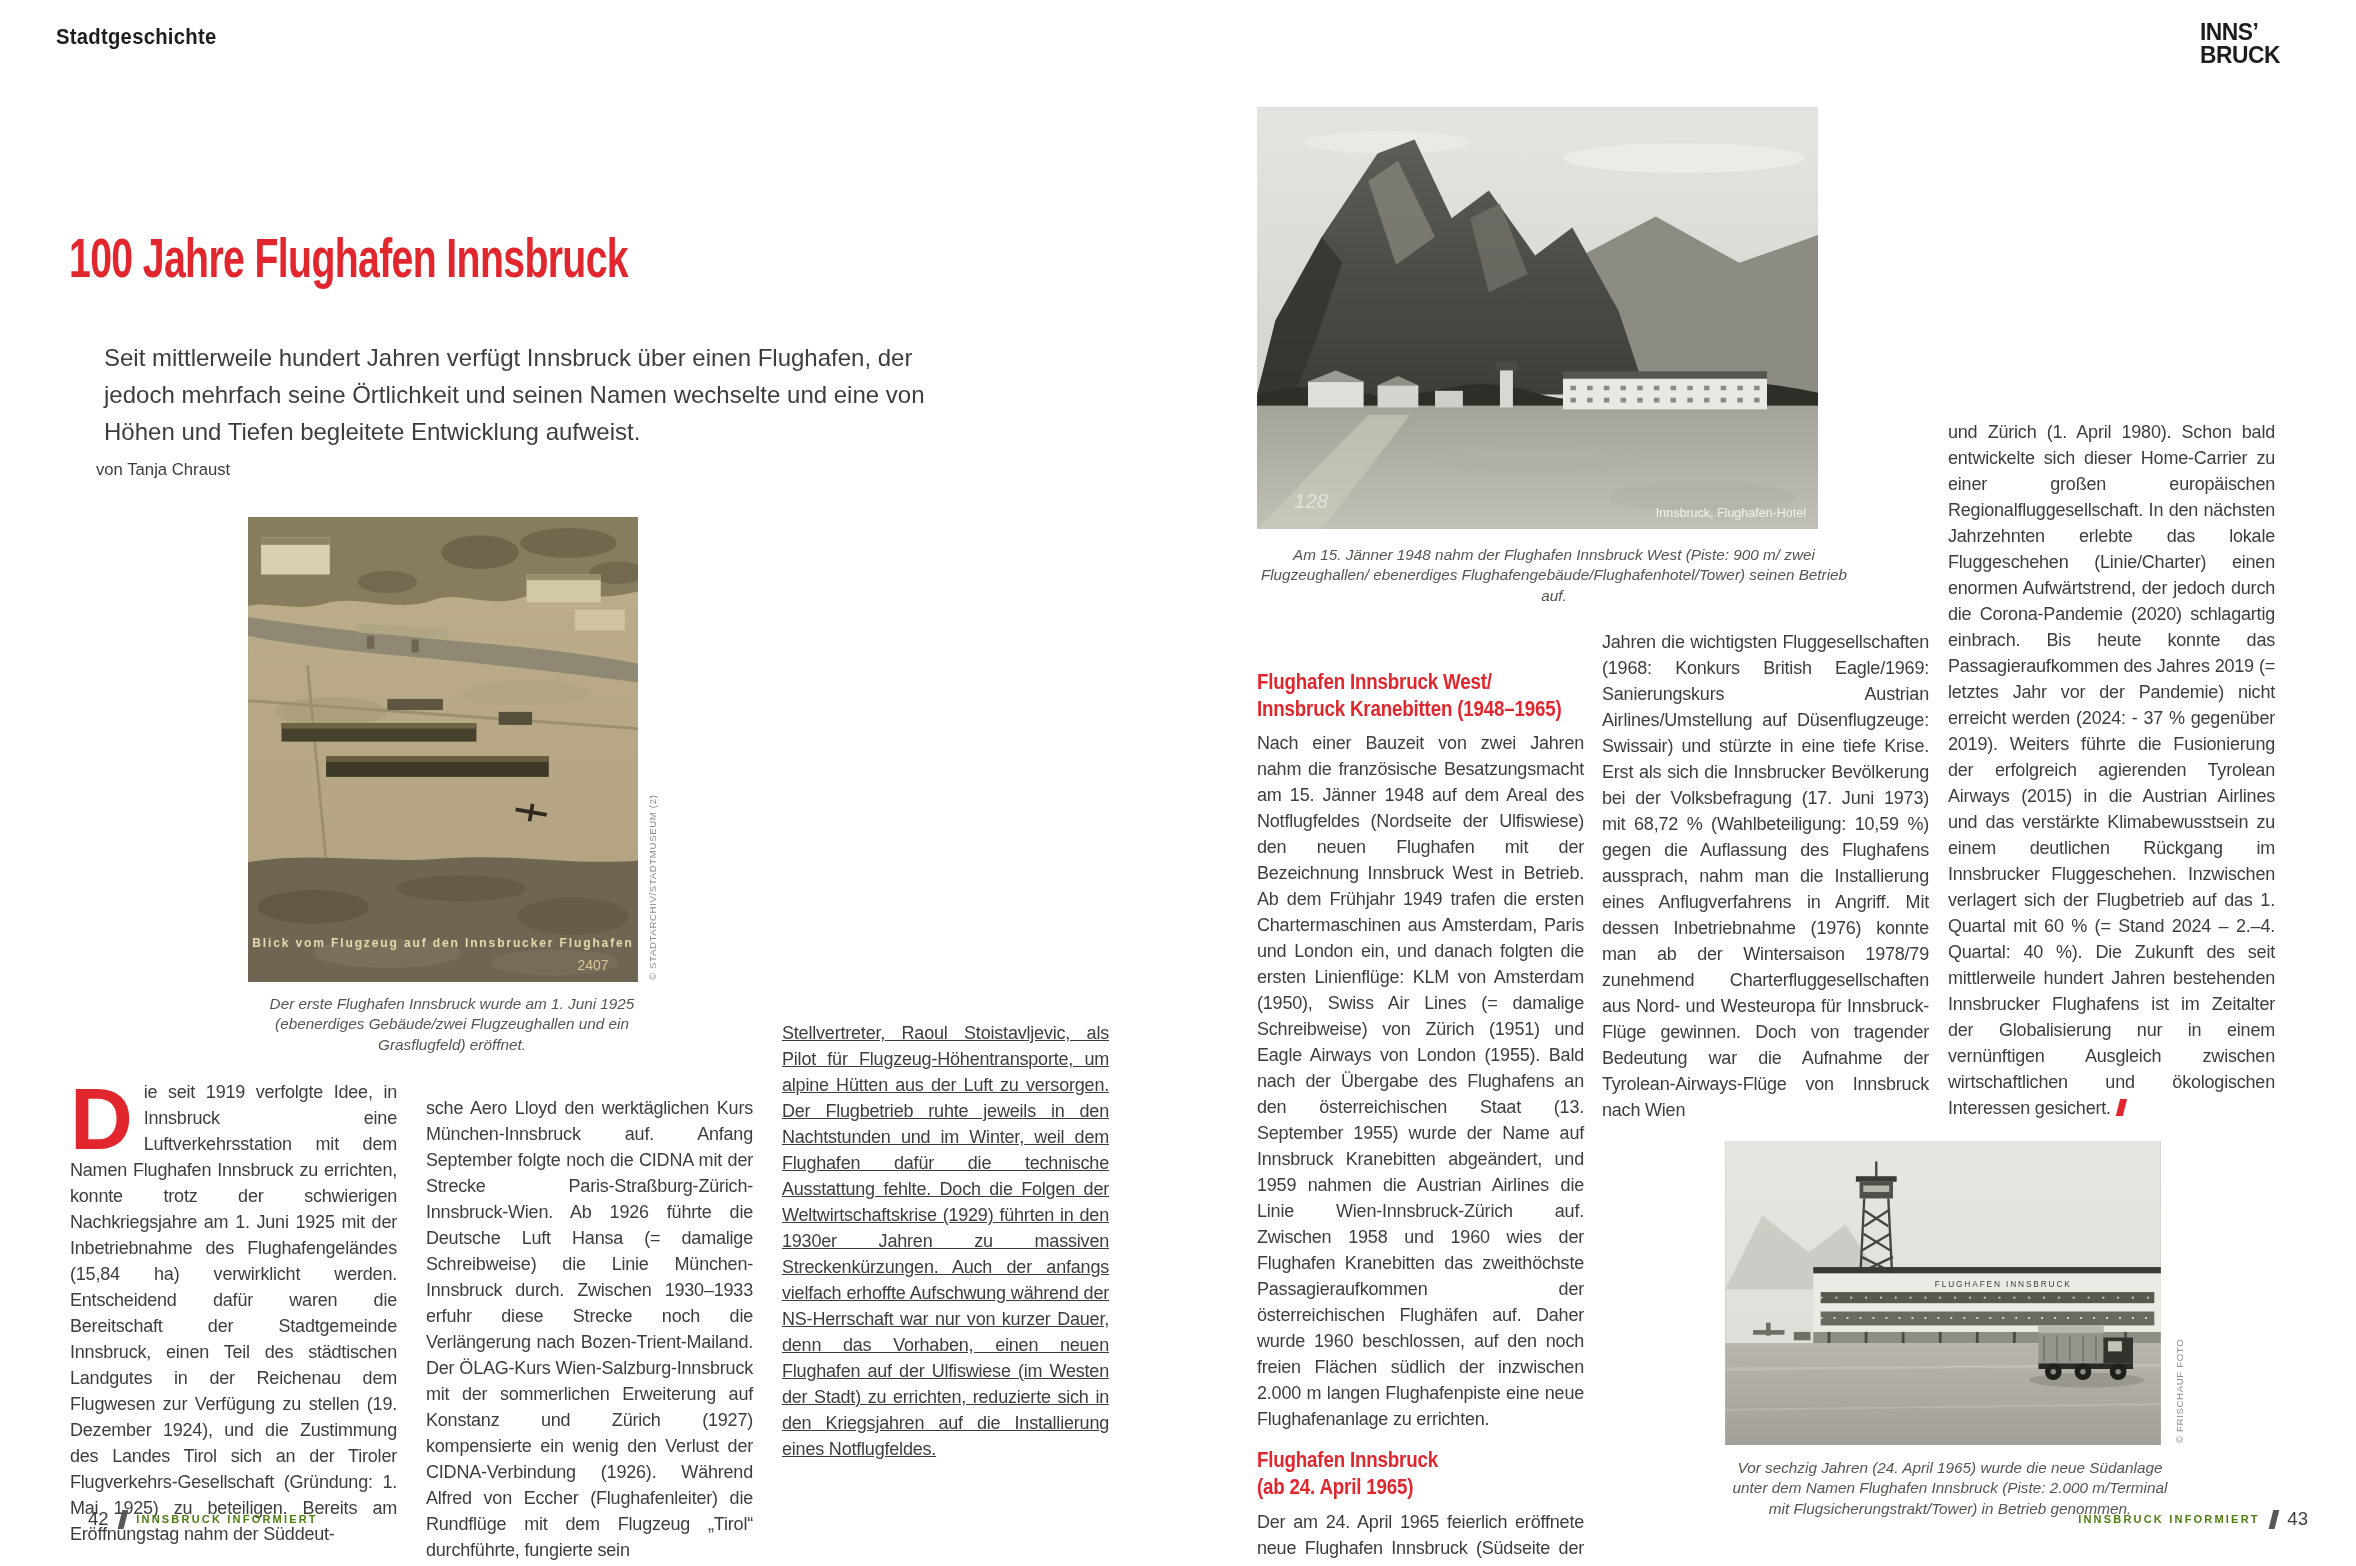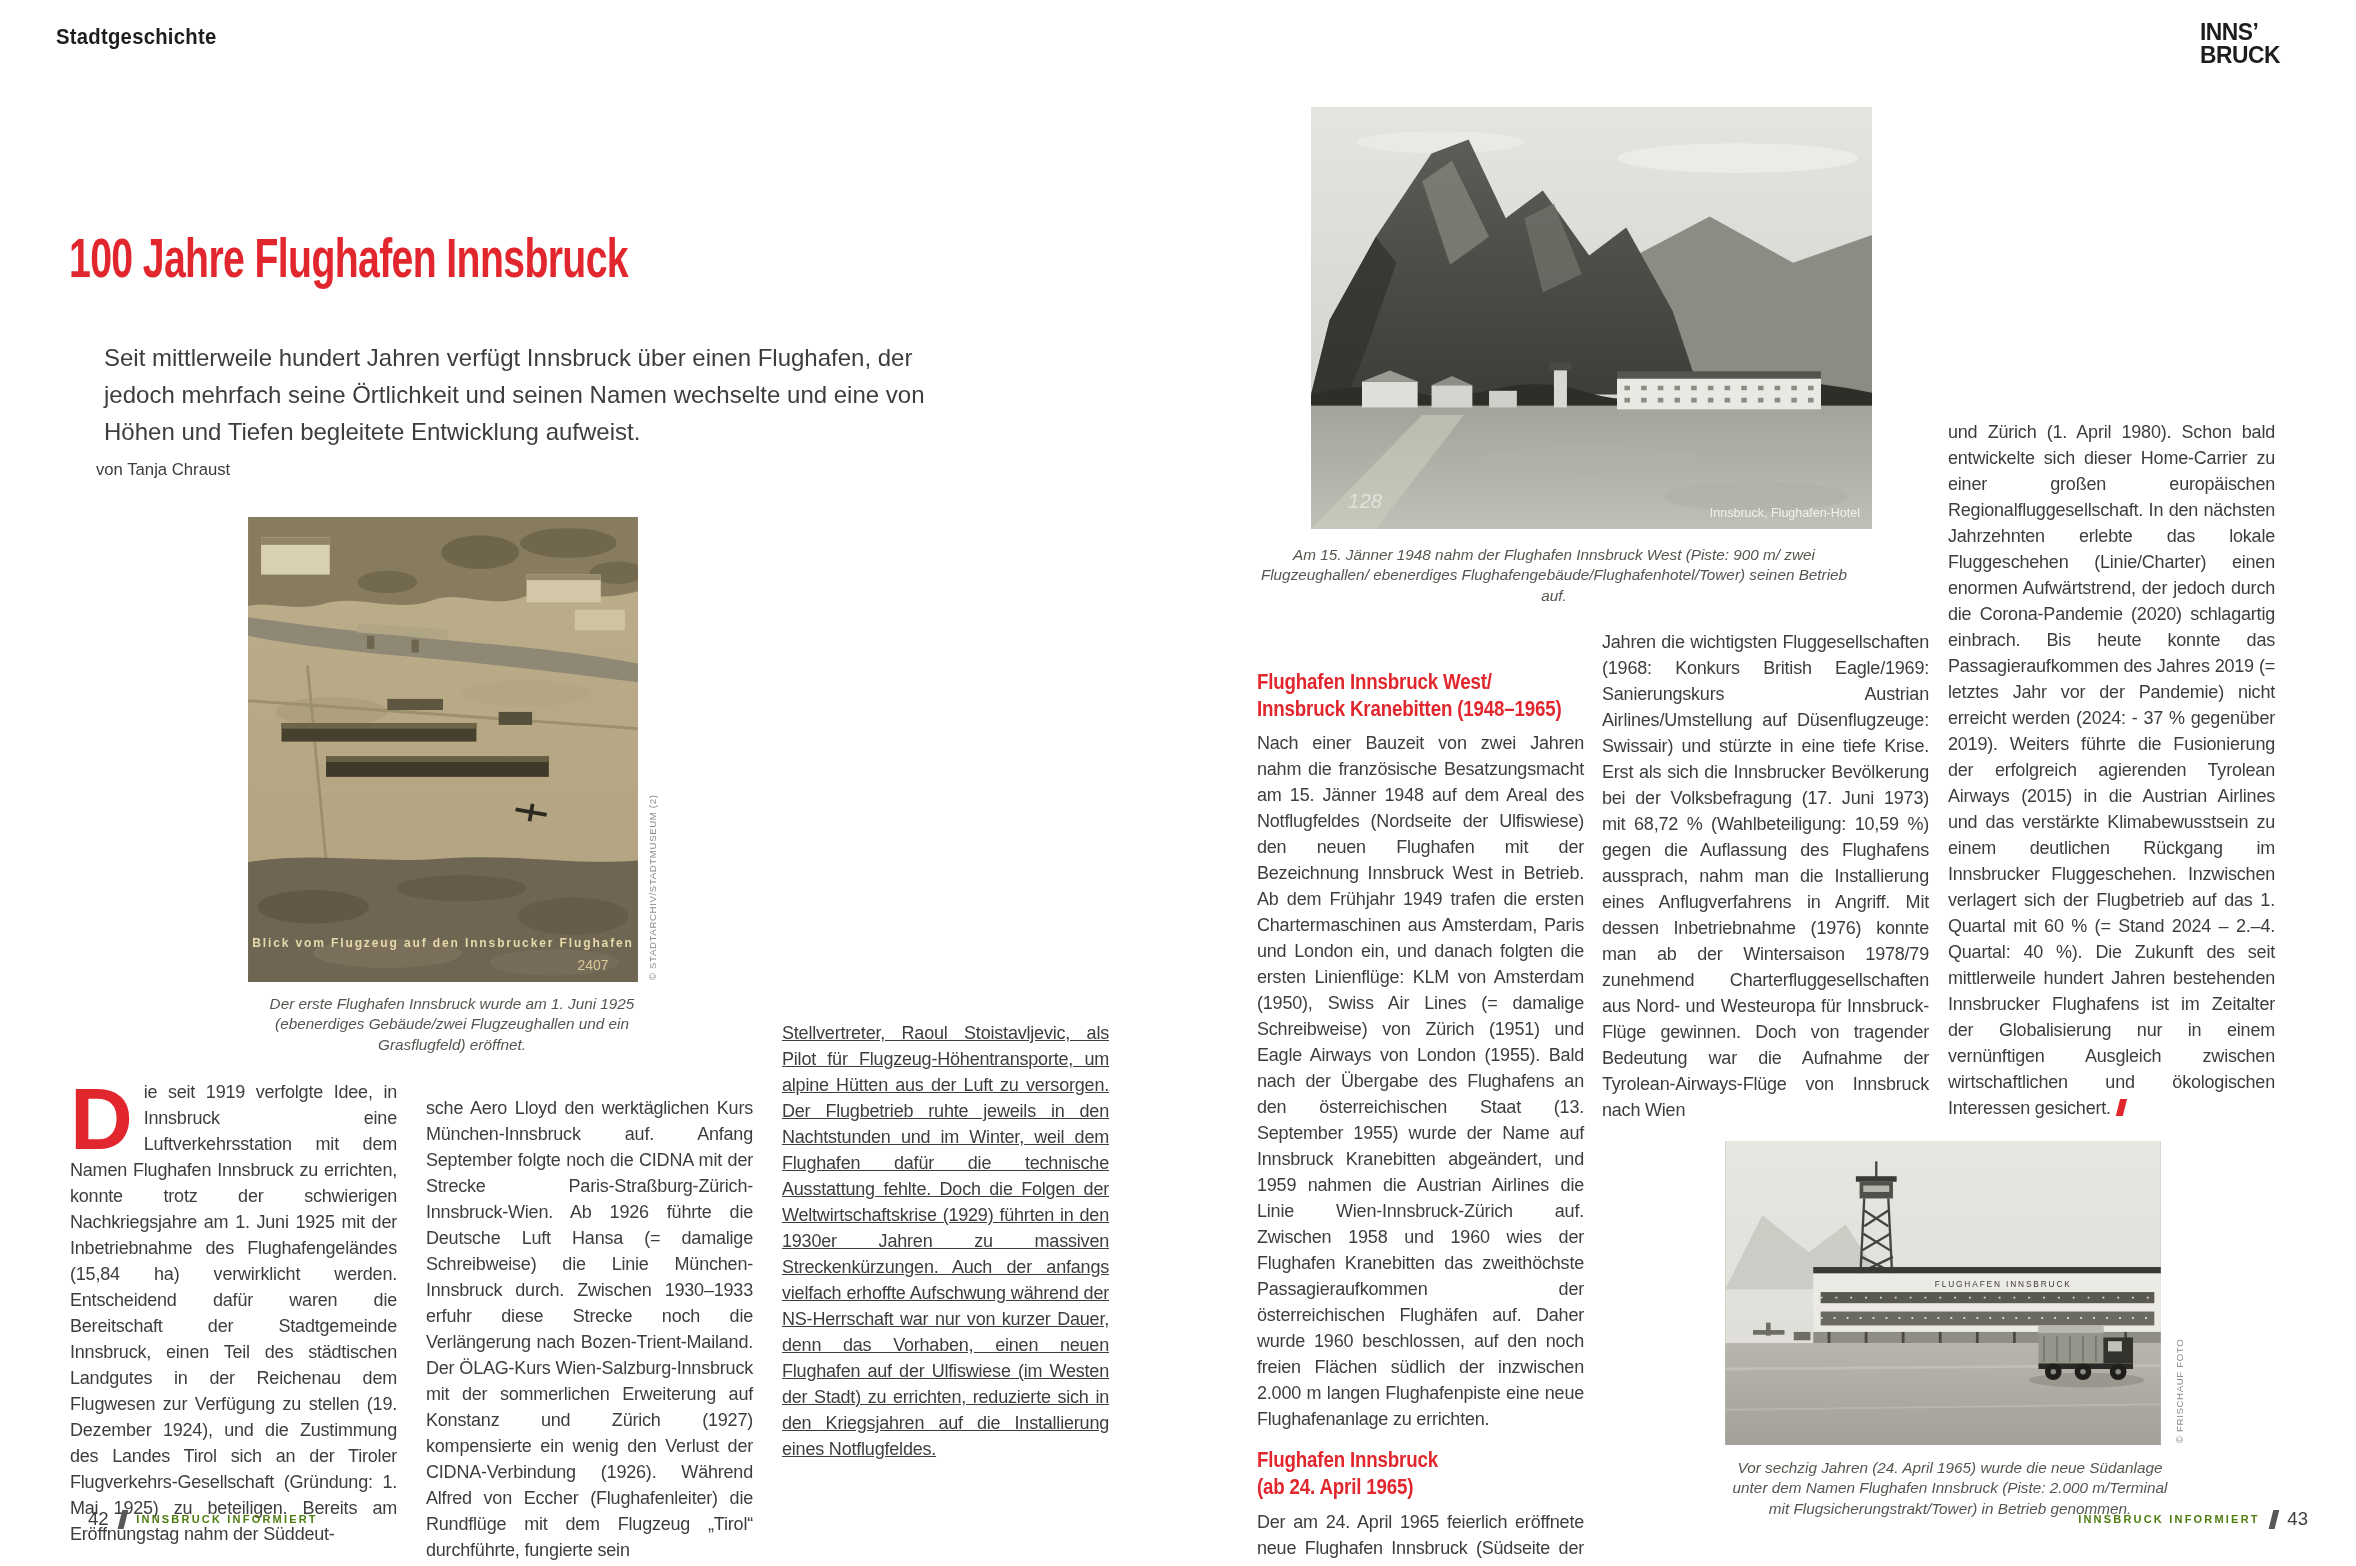--- a/index.html
+++ b/index.html
@@ -110,21 +110,21 @@
   <div class="abs bodycol" style="left:70px;top:1079px;width:327px;">
     <span class="dropcap">D</span><span>ie seit 1919 verfolgte Idee, in Innsbruck eine Luftverkehrsstation mit dem Namen Flughafen Innsbruck zu errichten, konnte trotz der schwierigen Nachkriegsjahre am 1. Juni 1925 mit der Inbetriebnahme des Flughafengeländes (15,84 ha) verwirklicht werden. Entscheidend dafür waren die Bereitschaft der Stadtgemeinde Innsbruck, einen Teil des städtischen Landgutes in der Reichenau dem Flugwesen zur Verfügung zu stellen (19. Dezember 1924), und die Zustimmung des Landes Tirol sich an der Tiroler Flugverkehrs-Gesellschaft (Gründung: 1. Mai 1925) zu beteiligen. Bereits am Eröffnungstag nahm der Süddeut-</span>
   </div>
   <div class="abs bodycol" style="left:426px;top:1079px;width:327px;margin-top:16px;">
     <span>sche Aero Lloyd den werktäglichen Kurs München-Innsbruck auf. Anfang September folgte noch die CIDNA mit der Strecke Paris-Straßburg-Zürich-Innsbruck-Wien. Ab 1926 führte die Deutsche Luft Hansa (= damalige Schreibweise) die Linie München-Innsbruck durch. Zwischen 1930–1933 erfuhr diese Strecke noch die Verlängerung nach Bozen-Trient-Mailand. Der ÖLAG-Kurs Wien-Salzburg-Innsbruck mit der sommerlichen Erweiterung auf Konstanz und Zürich (1927) kompensierte ein wenig den Verlust der CIDNA-Verbindung (1926). Während Alfred von Eccher (Flughafenleiter) die Rundflüge mit dem Flugzeug „Tirol“ durchführte, fungierte sein</span>
   </div>
   <div class="abs bodycol" style="left:782px;top:1020px;width:327px;text-decoration:underline;">
     <span>Stellvertreter, Raoul Stoistavljevic, als Pilot für Flugzeug-Höhentransporte, um alpine Hütten aus der Luft zu versorgen. Der Flugbetrieb ruhte jeweils in den Nachtstunden und im Winter, weil dem Flughafen dafür die technische Ausstattung fehlte. Doch die Folgen der Weltwirtschaftskrise (1929) führten in den 1930er Jahren zu massiven Streckenkürzungen. Auch der anfangs vielfach erhoffte Aufschwung während der NS-Herrschaft war nur von kurzer Dauer, denn das Vorhaben, einen neuen Flughafen auf der Ulfiswiese (im Westen der Stadt) zu errichten, reduzierte sich in den Kriegsjahren auf die Installierung eines Notflugfeldes.</span>
   </div>
 
-  <div class="abs photo" style="left:1311px;top:107px;width:561px;height:422px;">
+  <div class="abs photo" style="left:1257px;top:107px;width:561px;height:422px;">
     <svg width="561" height="422" viewBox="0 0 605 455">
       <defs>
         <linearGradient id="p2sky" x1="0" y1="0" x2="0" y2="1">
           <stop offset="0" stop-color="#e4e4e0"></stop>
             <stop offset="1" stop-color="#cdcdc8"></stop>
         </linearGradient>
         <linearGradient id="p2mtn" x1="0" y1="0" x2="0" y2="1">
           <stop offset="0" stop-color="#5d5d57"></stop>
             <stop offset="1" stop-color="#3d3d39"></stop>
         </linearGradient>

